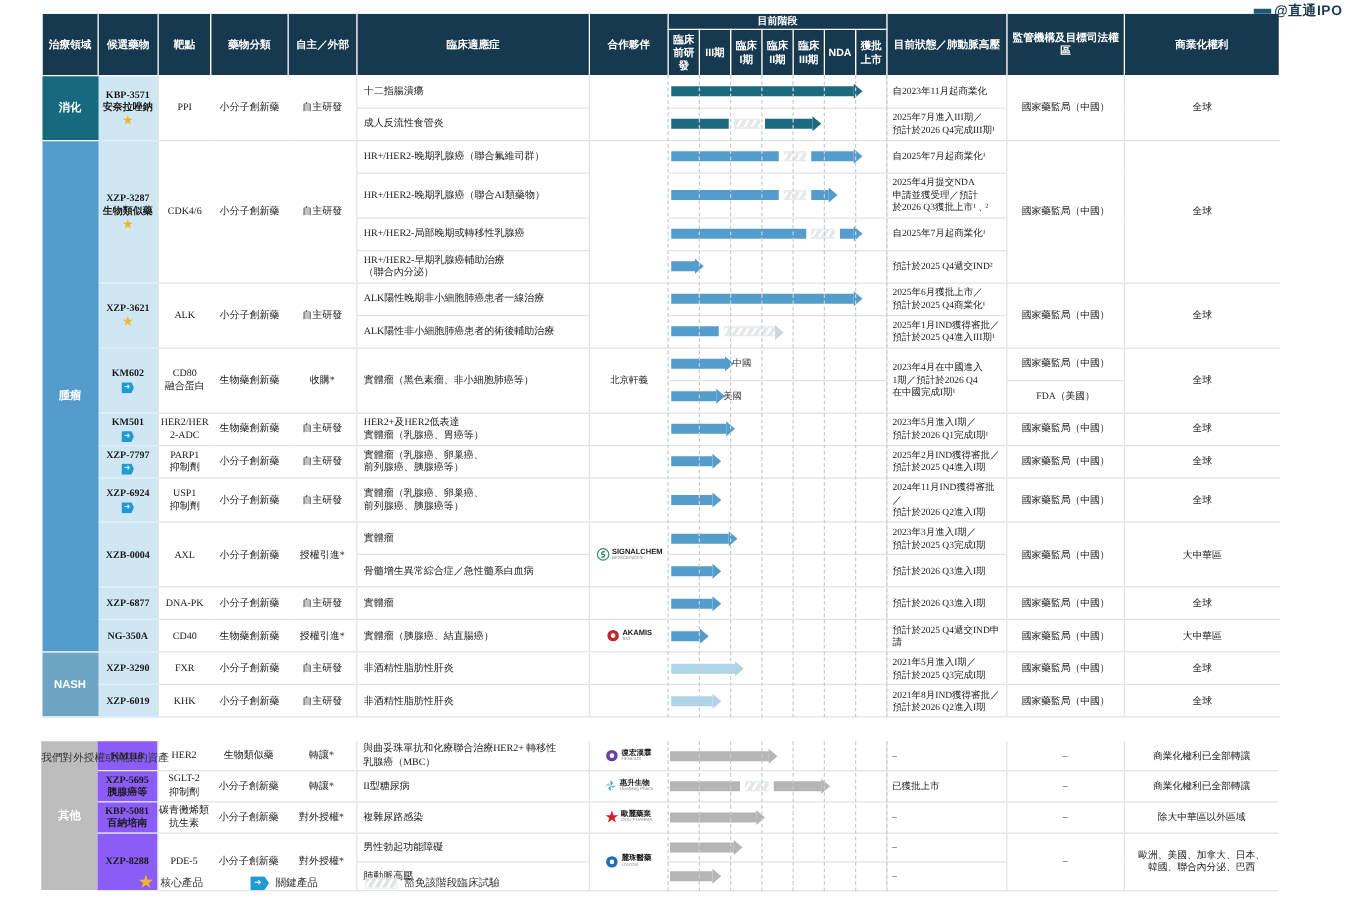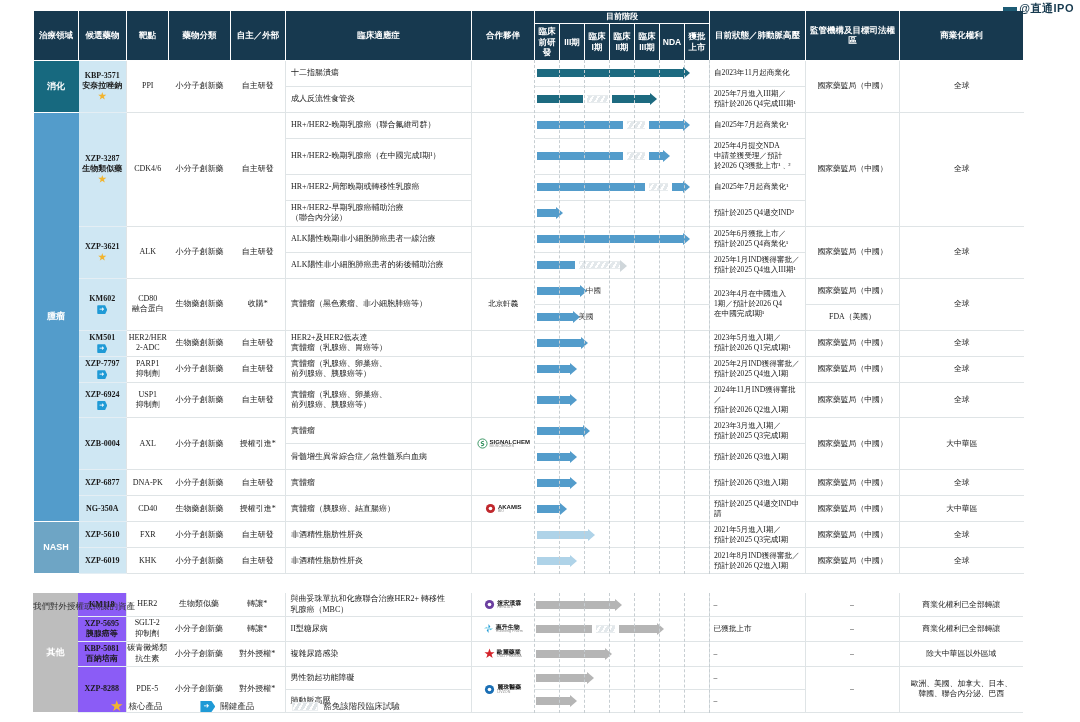--- a/index.html
+++ b/index.html
@@ -315,21 +315,21 @@
           </td>
           <td class="reg sep-v" rowspan="4">
             <span class="twoline">國家藥監局（中國）</span>
           </td>
           <td class="comm sep-v" rowspan="4">
             <span class="twoline">全球</span>
           </td>
         </tr>
         <tr style="height: 26px;">
           <td class="ind sep-v">
-            <span class="twoline">HR+/HER2-晚期乳腺癌（在中國完成I期¹）</span>
+            <span class="twoline">HR+/HER2-晚期乳腺癌（聯合AI類藥物）</span>
           </td>
           <td class="lane" colspan="7" style="position: relative;">
             <div class="lanewrap" style="height: 100%; position: absolute; inset: 0px;">
               <div class="bar " style="left: 2px; width: 86px;"></div>
               <div class="bar hatch" style="left: 92px; width: 18.5px;"></div>
               <div class="bar  arrow" style="left: 114.5px; width: 13.5px;"></div>
             </div>
           </td>
           <td class="status sep-v">
             <span class="twoline">2025年4月提交NDA</span>
@@ -683,21 +683,21 @@
           </td>
           <td class="comm sep-v">
             <span class="twoline">大中華區</span>
           </td>
         </tr>
         <tr style="height: 26px;">
           <td class="area nash" rowspan="2">
             <span class="twoline">NASH</span>
           </td>
           <td class="cand" rowspan="1">
-            <span class="twoline">XZP-5610</span>
+            <span class="twoline">XZP-3290</span>
           </td>
           <td class="sep-v">
             <span class="twoline">FXR</span>
           </td>
           <td>
             <span class="twoline">小分子創新藥</span>
           </td>
           <td>
             <span class="twoline">自主研發</span>
           </td>

